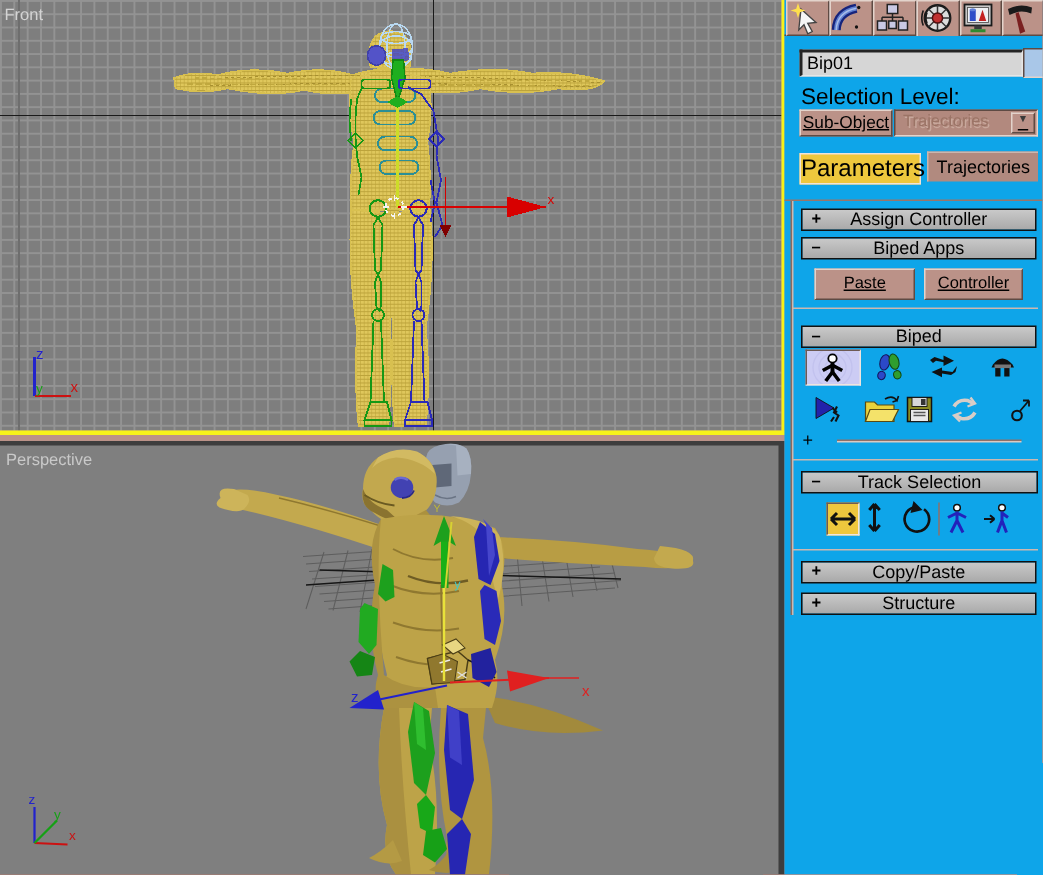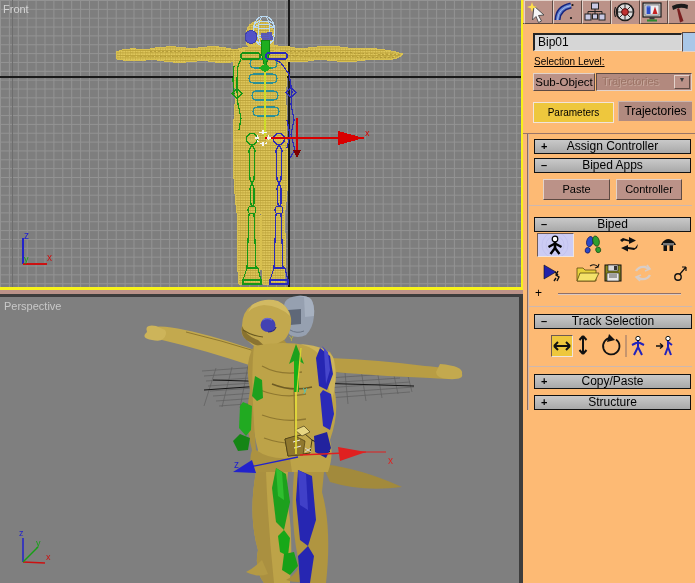--- a/index.html
+++ b/index.html
@@ -5,21 +5,21 @@
 html,body{margin:0;padding:0;}
 body{width:695px;height:583px;position:relative;overflow:hidden;
  background:#bb9288;font-family:"Liberation Sans",sans-serif;}
 .abs{position:absolute;}
 .hdr{position:absolute;left:534px;width:155px;height:13px;
  background:linear-gradient(#c9c9c9,#a9a9a9);border:1px solid #111;
  font-size:12px;color:#000;text-align:center;line-height:13px;}
 .hdr .pm{position:absolute;left:6px;top:0;font-weight:bold;font-size:11px;}
 .btn{position:absolute;background:#bb9288;border-top:1px solid #e3d3cb;
  border-left:1px solid #e3d3cb;border-right:1px solid #5e4a43;
- border-bottom:1px solid #5e4a43;font-size:11px;color:#000;text-align:center;white-space:nowrap;}
+ border-bottom:1px solid #5e4a43;font-size:11px;color:#000;text-align:center;white-space:nowrap;text-decoration:underline;}
 </style>
 </head>
 <body>
 
 <div class="abs" style="left:0;top:0;width:521px;height:287px;">
 <svg width="521" height="287" xmlns="http://www.w3.org/2000/svg" shape-rendering="crispEdges">
 <defs>
 <pattern id="grid" width="8.9" height="8.85" patternUnits="userSpaceOnUse">
  <rect width="8.9" height="8.85" fill="#7e7e7e"></rect>
  <rect width="8.9" height="1" fill="#939393"></rect>
@@ -226,21 +226,21 @@
 <line x1="23" y1="268" x2="23" y2="244" stroke="#2222cc" stroke-width="1.5"></line>
 <line x1="23" y1="268" x2="45" y2="269" stroke="#cc1111" stroke-width="1.5"></line>
 <line x1="23" y1="268" x2="38" y2="253" stroke="#15a015" stroke-width="1.5"></line>
 <text x="19" y="242" fill="#2222cc" font-size="9">z</text>
 <text x="36" y="252" fill="#15a015" font-size="9">y</text>
 <text x="46" y="266" fill="#cc1111" font-size="9">x</text>
 <text x="4" y="16" fill="#c9c9c9" font-size="11">Perspective</text>
 </svg>
 </div>
 
-<div class="abs" id="panel" style="left:523px;top:0;width:172px;height:583px;background:#fdba74;">
+<div class="abs" id="panel" style="left:523px;top:0;width:172px;height:583px;background:#0ea5e9;">
 
  <div class="abs" style="left:0;top:23px;width:172px;height:1px;background:#5e4a43;"></div>
  <div class="btn" style="left:1px;top:0;width:27px;height:22px;"></div>
  <div class="btn" style="left:30px;top:0;width:27px;height:22px;"></div>
  <div class="btn" style="left:59px;top:0;width:27px;height:22px;"></div>
  <div class="btn" style="left:88px;top:0;width:27px;height:23px;border-bottom:none;"></div>
  <div class="btn" style="left:117px;top:0;width:26px;height:22px;"></div>
  <div class="btn" style="left:145px;top:0;width:26px;height:22px;"></div>
  <svg class="abs" style="left:0;top:0;" width="172" height="24" xmlns="http://www.w3.org/2000/svg">
 
@@ -292,29 +292,29 @@
    <path d="M2 5 Q10 1 18 4 L17.5 8 Q10 5 3 9 Z" fill="#1a1a1a"></path>
    <path d="M9 7 L13.5 20 L10 21.5 L7 8 Z" fill="#7a2020"></path>
   </g>
  </svg>
 
  <div class="abs" style="left:10px;top:33px;width:143px;height:15px;background:#d6d6d6;
    border-top:2px solid #242424;border-left:2px solid #242424;border-right:1px solid #e6e6e6;
    border-bottom:1px solid #e6e6e6;font-size:12px;line-height:15px;padding-left:3px;color:#000;">Bip01</div>
  <div class="abs" style="left:159px;top:32px;width:12px;height:18px;background:#a9c7e8;
    border-top:1px solid #5e4a43;border-left:1px solid #5e4a43;border-right:1px solid #e3d3cb;border-bottom:1px solid #e3d3cb;"></div>
- <div class="abs" style="left:11px;top:56px;font-size:10px;color:#000;text-decoration:underline;">Selection Level:</div>
+ <div class="abs" style="left:11px;top:56px;font-size:15px;color:#000;">Selection Level:</div>
  <div class="btn" style="left:10px;top:73px;width:60px;height:16px;line-height:16px;font-size:11.5px;">Sub-Object</div>
  <div class="abs" style="left:73px;top:73px;width:94px;height:16px;background:#b2897e;
    border-top:1px solid #5e4a43;border-left:1px solid #5e4a43;border-right:1px solid #e3d3cb;border-bottom:1px solid #e3d3cb;">
    <span style="font-size:11px;color:#9b7466;text-shadow:1px 1px 0 #c8a89c;position:absolute;left:5px;top:1px;">Trajectories</span>
    <div class="btn" style="right:1px;top:1px;width:14px;height:12px;"><span style="font-size:7px;color:#3a3a3a;position:relative;top:-4px;">▼</span></div>
  </div>
  <div class="abs" style="left:10px;top:102px;width:79px;height:19px;background:#eec73d;
-   border:1px solid #f2e4da;font-size:10px;color:#000;text-align:center;line-height:19px;">Parameters</div>
+   border:1px solid #f2e4da;font-size:16px;color:#000;text-align:center;line-height:19px;">Parameters</div>
  <div class="abs" style="left:95px;top:101px;width:73px;height:19px;background:#b18a7f;
    border-top:1px solid #cbb6ae;border-left:1px solid #cbb6ae;font-size:12px;color:#000;text-align:center;line-height:19px;">Trajectories</div>
 
  <div class="abs" style="left:4px;top:134px;width:1px;height:276px;background:#8a6a60;"></div>
  <div class="abs" style="left:5px;top:134px;width:1px;height:276px;background:#cdb8b0;"></div>
  <div class="abs" style="left:0;top:133px;width:172px;height:1px;background:#9a7568;"></div>
  <div class="hdr" style="left:11px;top:139px;"><span class="pm">+</span>Assign Controller</div>
  <div class="hdr" style="left:11px;top:158px;"><span class="pm">–</span>Biped Apps</div>
  <div class="btn" style="left:20px;top:179px;width:65px;height:19px;line-height:19px;">Paste</div>
  <div class="btn" style="left:93px;top:179px;width:64px;height:19px;line-height:19px;">Controller</div>

